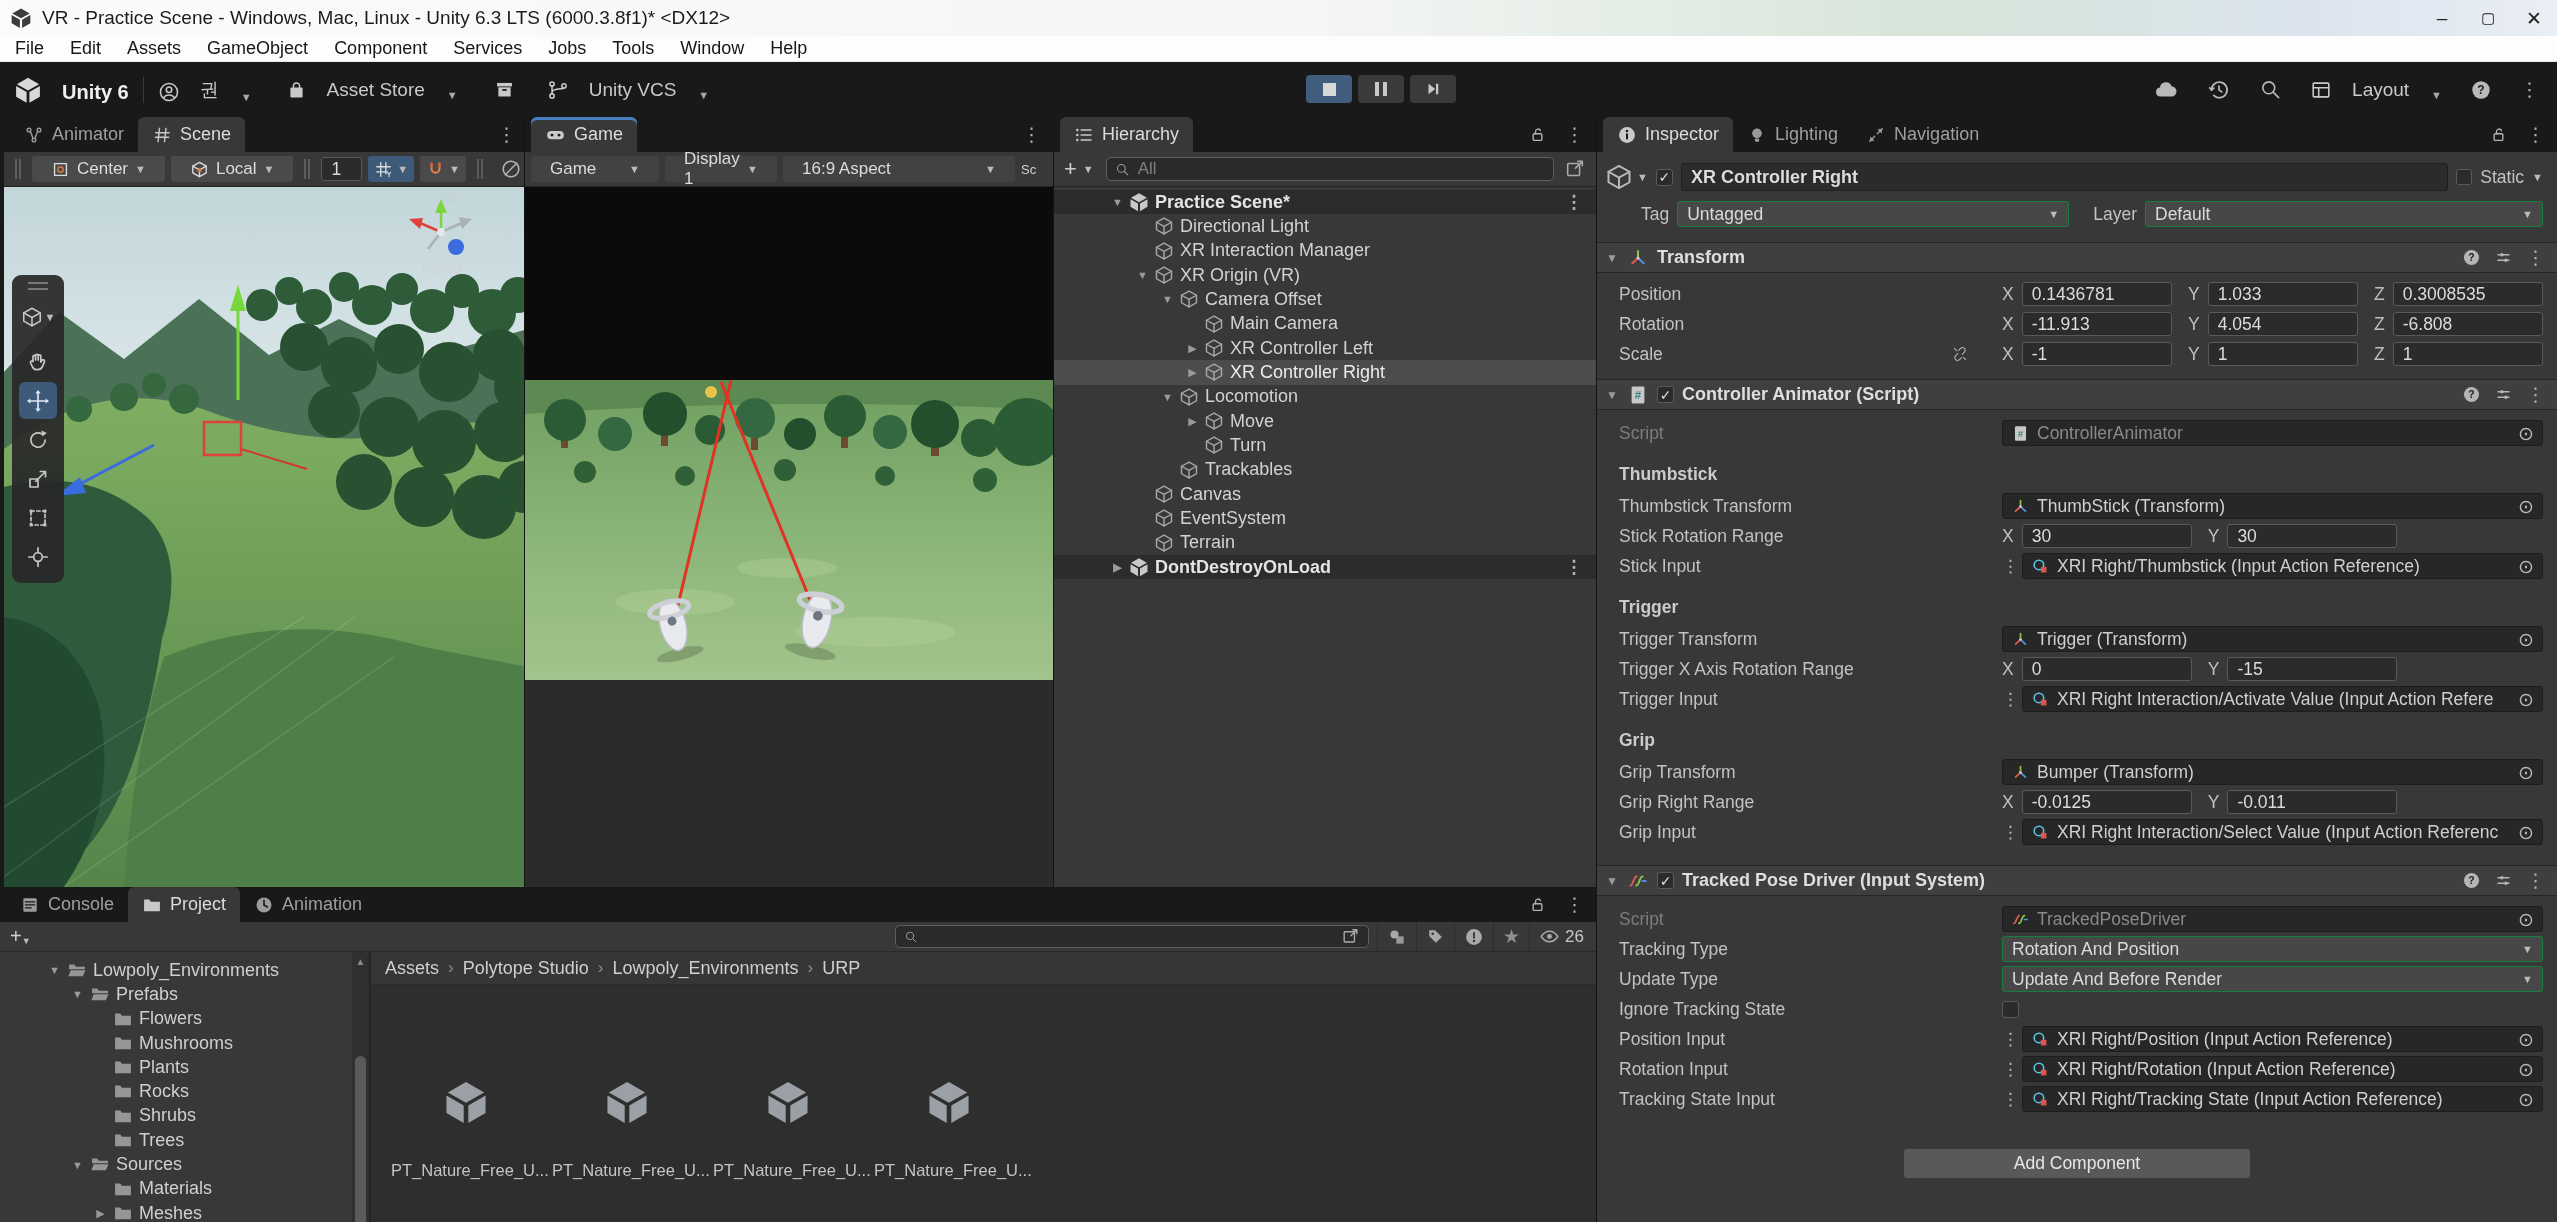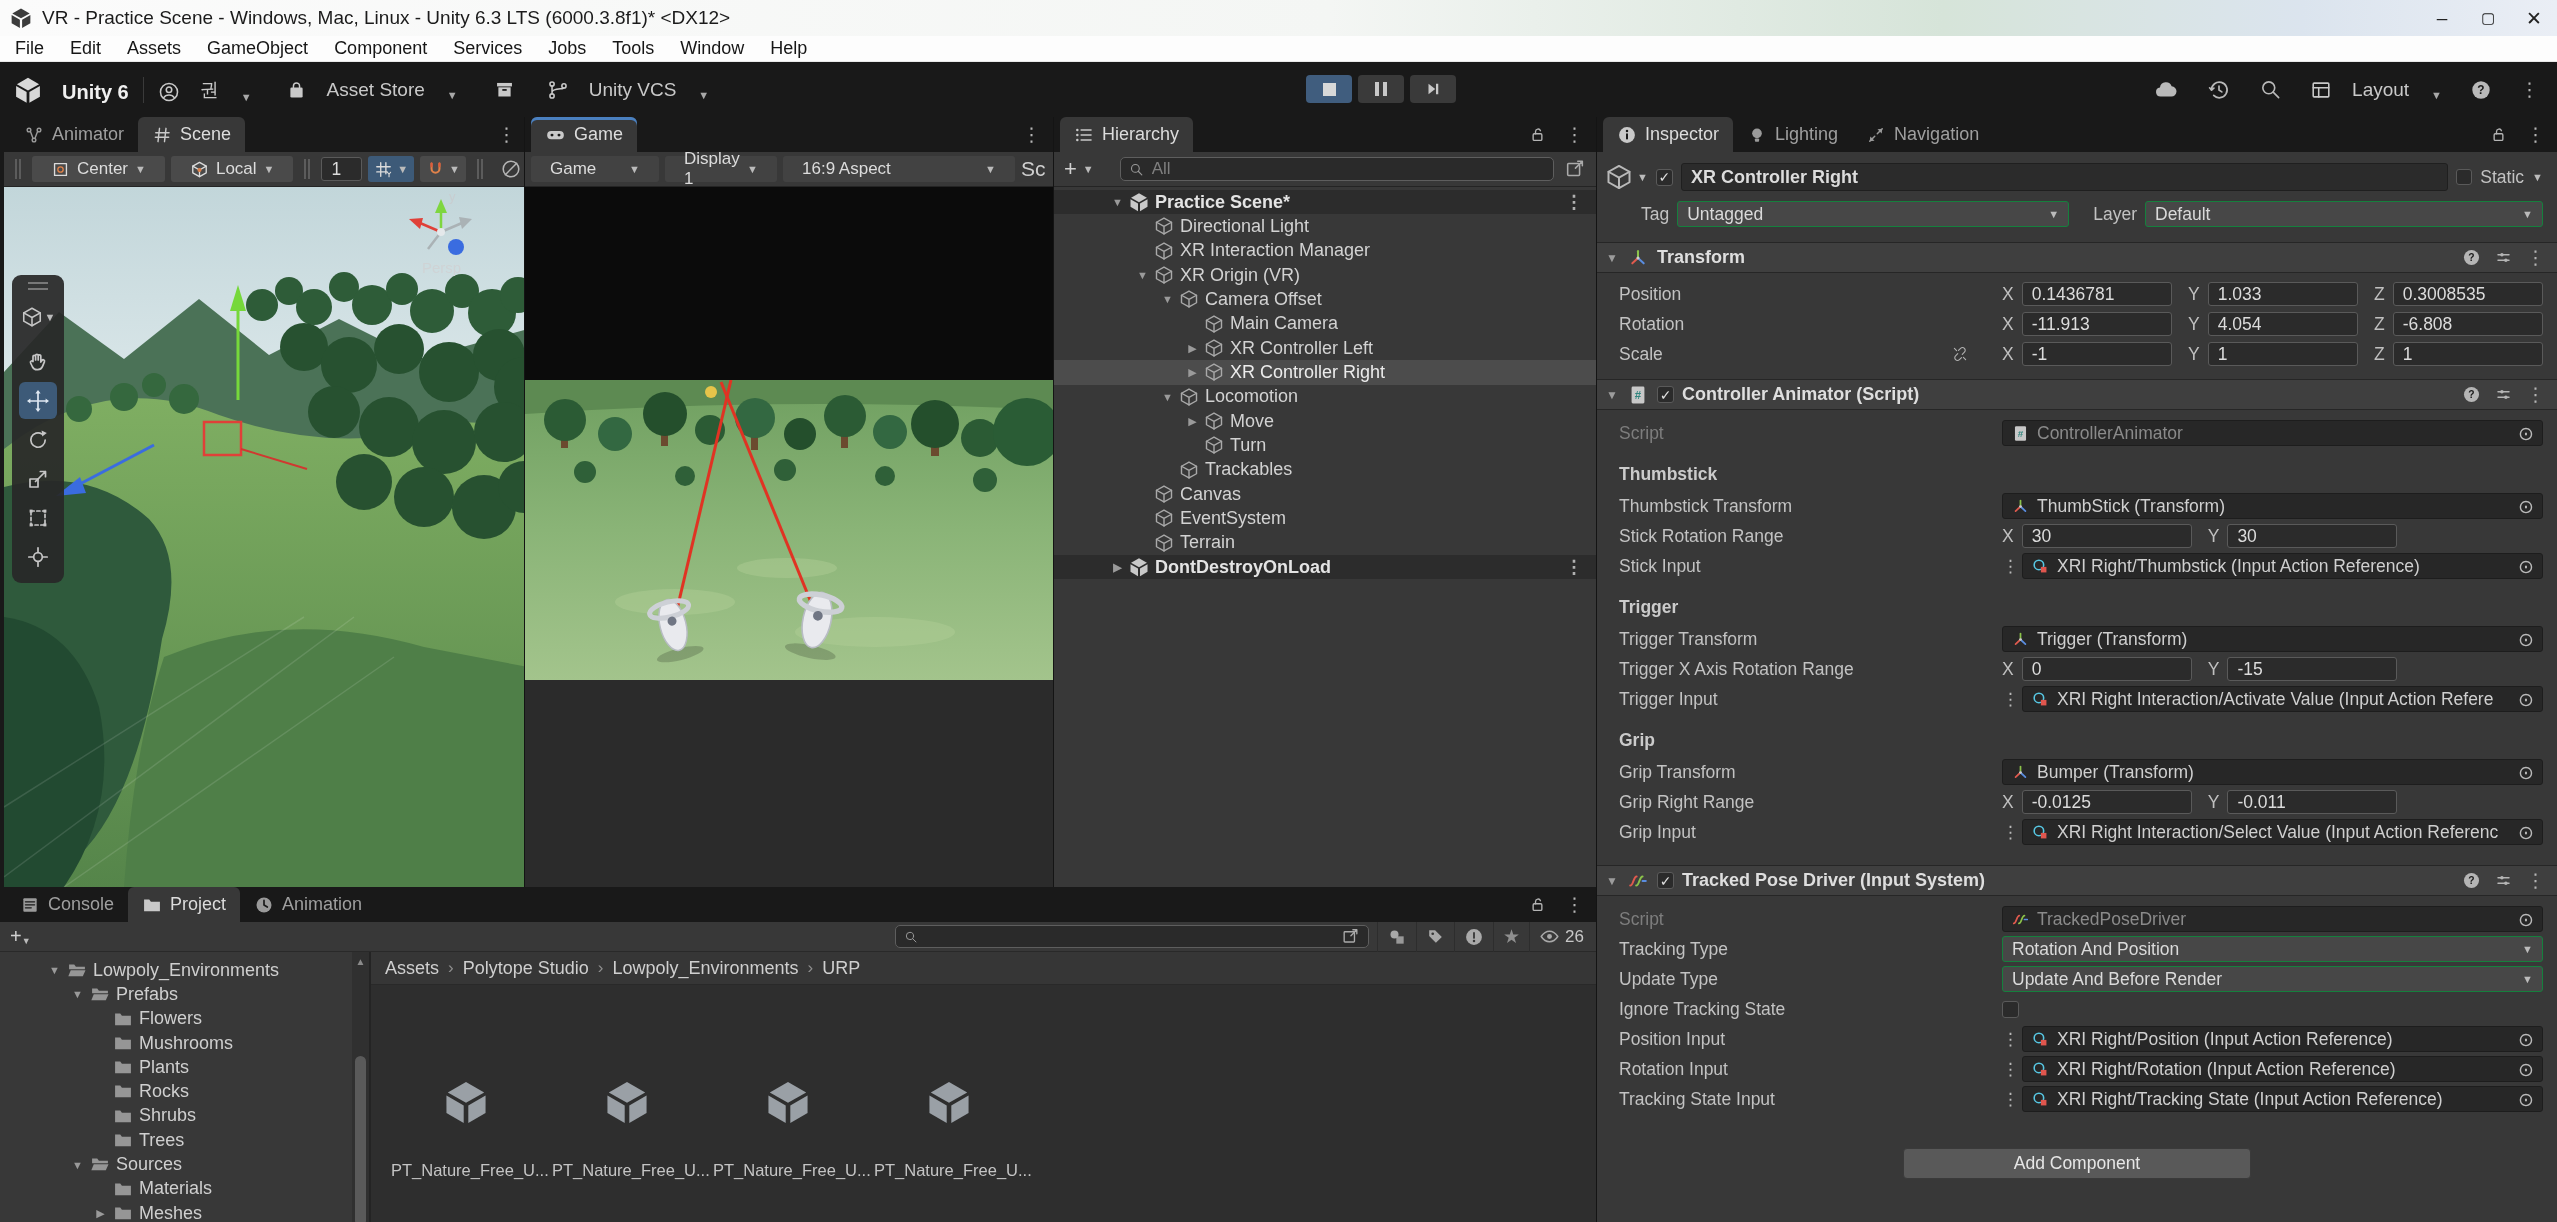--- a/index.html
+++ b/index.html
@@ -512,21 +512,21 @@
           <span class="caret" style="margin-left:auto">▼</span>
       </div>
       <div class="tbtn" style="background:#424242;width:112px">
         <span>Display 1</span>
           <span class="caret" style="margin-left:auto">▼</span>
       </div>
       <div class="tbtn" style="background:#424242;width:232px">
         <span>16:9 Aspect</span>
           <span class="caret" style="margin-left:auto">▼</span>
       </div>
-      <span style="font-size:21px;color:#cfcfcf;white-space:nowrap">Sc</span>
+      <span style="font-size:13px;color:#cfcfcf;white-space:nowrap">Sc</span>
     </div>
 
     <div class="abs" style="left:0;top:70px;width:529px;height:193px;background:#0b0b0b"></div>
     <div class="abs" style="left:0;top:263px;width:529px;height:300px">
       <svg width="529" height="300" viewBox="0 0 529 300">
         <defs>
           <linearGradient id="grass" x1="0" y1="0" x2="0" y2="1">
             <stop offset="0" stop-color="#6f9f60"></stop>
               <stop offset=".5" stop-color="#8ab477"></stop>
               <stop offset="1" stop-color="#a3c48c"></stop>
@@ -601,21 +601,21 @@
               <rect x="6.5" y="11" width="11" height="8.5" rx="1.5"></rect>
               <path d="M9.5 11V8.2a3.2 3.2 0 0 1 6.2-1"></path>
             </svg>
           </span>
         <span class="kebab">⋮</span>
       </div>
     </div>
     <div class="subbar">
       <span style="font-size:22px;color:#d0d0d0;margin-left:4px">+</span>
       <span class="caret">▼</span>
-      <div class="searchwrap" style="flex:1;margin-left:20px">
+      <div class="searchwrap" style="flex:1;margin-left:6px">
         <span class="icn" style="width:15px;height:15px;color:#9a9a9a">
             <svg viewBox="0 0 24 24" fill="none" stroke="currentColor" stroke-width="1.7" stroke-linecap="round" stroke-linejoin="round">
               <circle cx="10.2" cy="10.2" r="6.2"></circle>
               <path d="M14.8 14.8 20.5 20.5"></path>
             </svg>
           </span>
         <input placeholder="All" style="">
       </div>
       <span class="icn" style="width:22px;height:22px;color:#aaa;margin:0 4px">
           <svg viewBox="0 0 24 24" fill="none" stroke="currentColor" stroke-width="1.7" stroke-linecap="round" stroke-linejoin="round">

